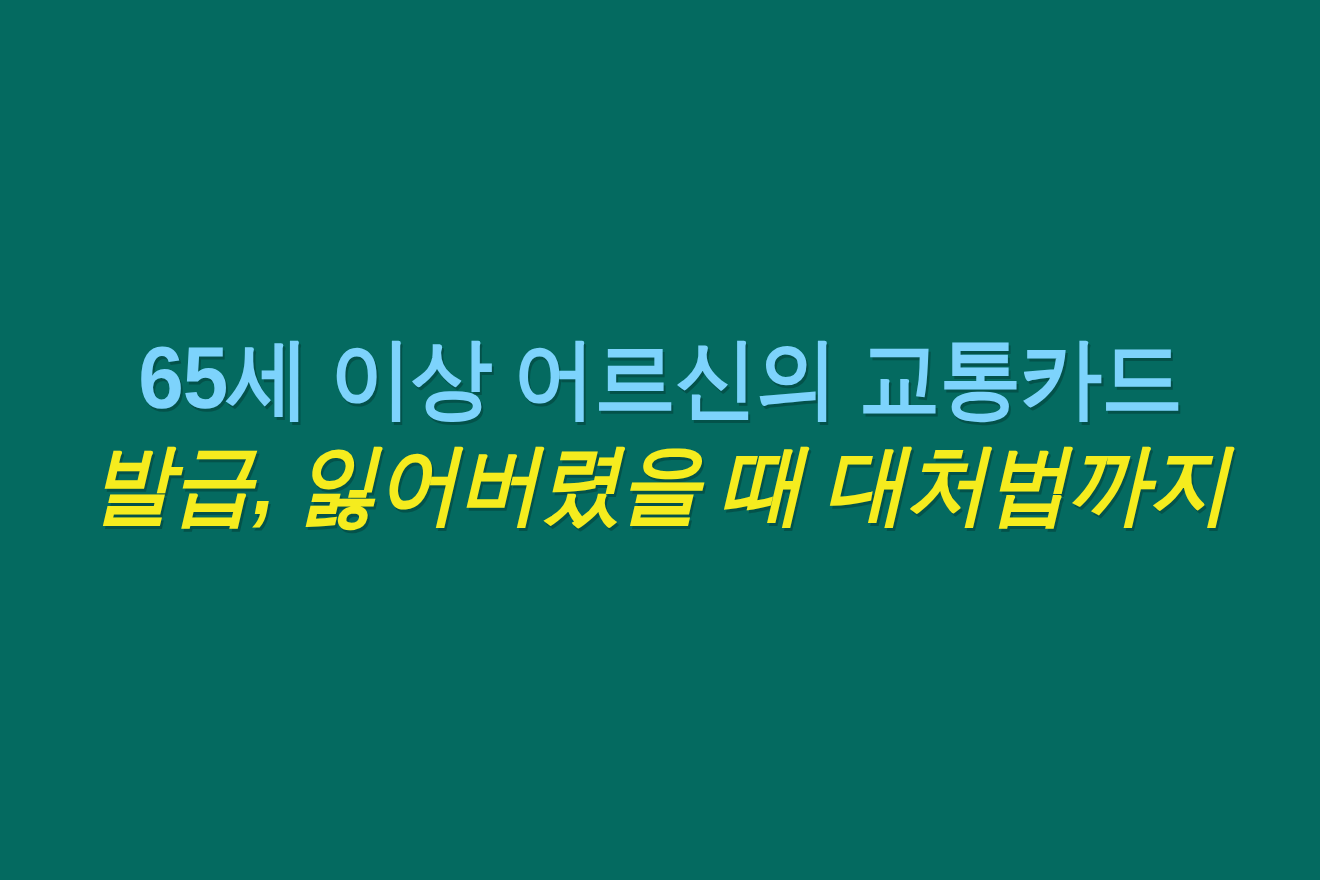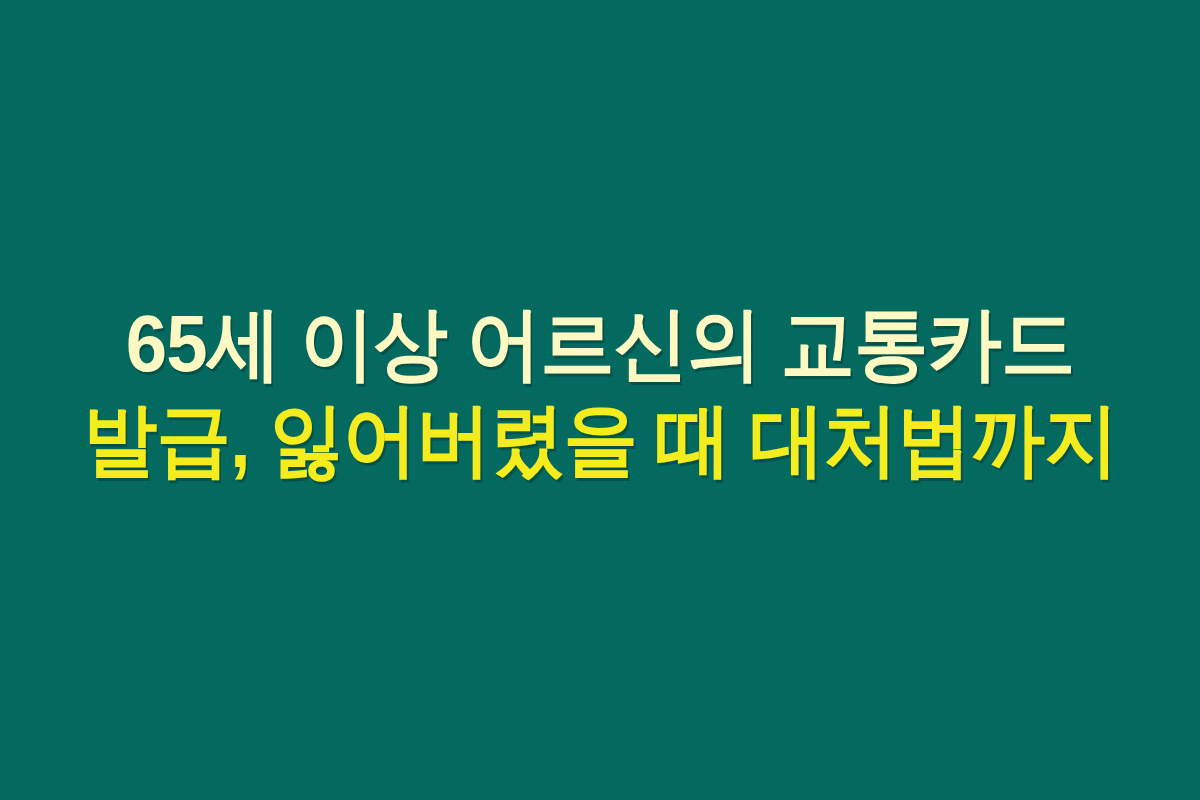--- a/index.html
+++ b/index.html
@@ -63,28 +63,29 @@
   }
 
   #title-line-1 {
     font-size: 80px;
     line-height: 96px;
   }
 
   #title-line-2 {
     font-size: 80px;
     line-height: 96px;
+    font-style: italic;
   }
 </style>
 </head>
 <body>
 
 <div id="card" style="background: rgb(4, 106, 96);">
 
   <div id="title-block">
 
-    <div class="title-line" id="title-line-1" style="color: #fef9c3; text-shadow: rgba(3, 62, 56, 0.55) 2px 3px 0px;"><span class="inner">65세 이상 어르신의 교통카드</span></div>
+    <div class="title-line" id="title-line-1" style="color: #7dd3fc; text-shadow: rgba(3, 62, 56, 0.55) 2px 3px 0px;"><span class="inner">65세 이상 어르신의 교통카드</span></div>
 
     <div class="title-line" id="title-line-2" style="color: rgb(245, 236, 30); text-shadow: rgba(3, 62, 56, 0.55) 2px 3px 0px;"><span class="inner">발급, 잃어버렸을 때 대처법까지</span></div>
 
   </div>
 
 </div>
 
 </body></html>

